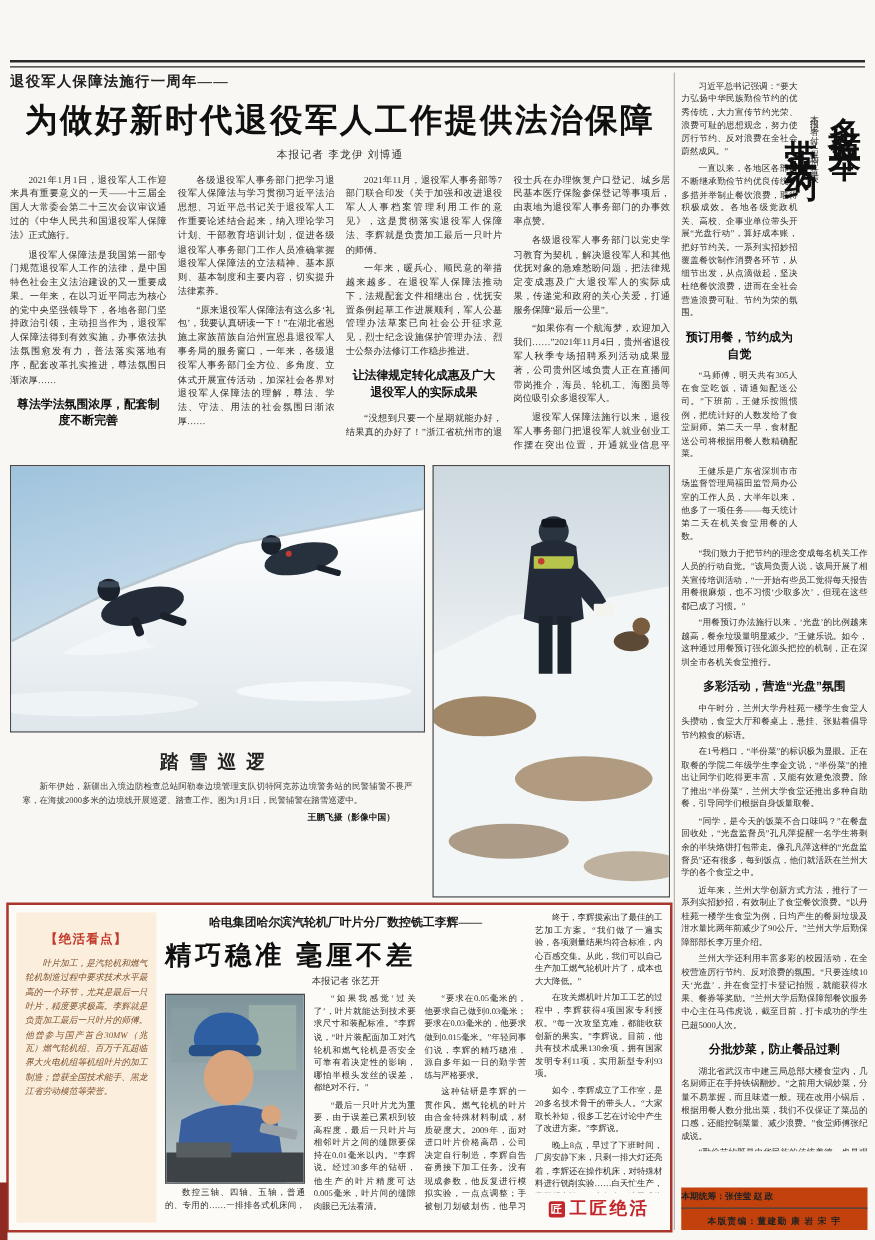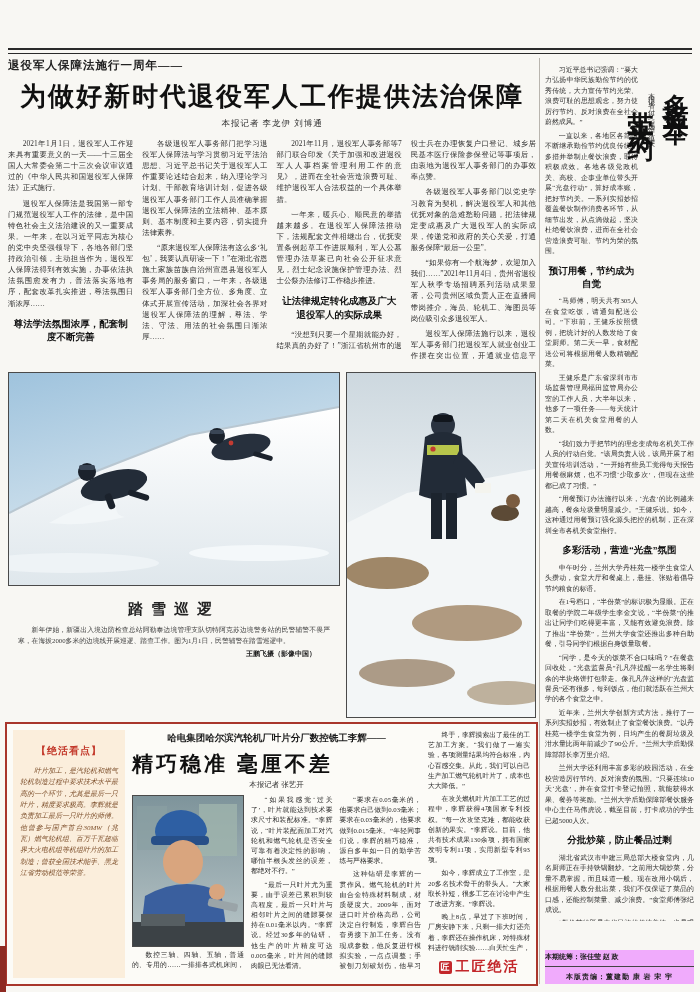--- a/index.html
+++ b/index.html
@@ -73,21 +73,21 @@
   .sb p, .sb-intro p, .sb-rest p{font-size:6.9px;line-height:1.52;text-align:justify;text-indent:2em;
       margin:0 0 3px 0;color:#2e2e2e;}
   .v-byline{writing-mode:vertical-rl;font-size:7px;letter-spacing:3px;color:#333;padding-top:22px;width:14px;flex:none;}
   .v-headline{writing-mode:vertical-rl;font-family:"Liberation Sans","DejaVu Sans",sans-serif;
               font-weight:bold;font-size:26px;color:#0f0f0f;letter-spacing:8px;width:34px;flex:none;padding-top:8px;}
   .v-headline span{display:block;}
   .vh2{margin-top:18px;}
   .sb-head{font-family:"Liberation Sans","DejaVu Sans",sans-serif;font-weight:bold;font-size:9.5px;
            text-align:center;margin:7px 2px 6px 2px;color:#111;line-height:1.4;}
   .sb-rest{margin-top:2px;}
-  .sb-footer{position:absolute;left:0;right:0;bottom:2px;background:#f0abfc;}
+  .sb-footer{position:absolute;left:0;right:0;bottom:2px;background:#c2410c;}
   .coordinator{font-size:7px;font-weight:bold;color:#222;margin:2px 0 4px 0;}
   .sb-hr{border-top:1px solid #444;margin:3px 0 5px 0;}
   .editors{text-align:center;font-size:7px;font-weight:bold;color:#222;letter-spacing:1px;padding-bottom:2px;}
   .corner-bar{position:absolute;left:0;bottom:0;width:6px;height:46px;background:#8e2a22;}
 </style>
 </head>
 <body>
 
 <div class="page">
 
@@ -96,21 +96,21 @@
   <section class="main">
     <div class="kicker">退役军人保障法施行一周年——</div>
     <h1 class="headline">为做好新时代退役军人工作提供法治保障</h1>
     <div class="byline">本报记者 李龙伊 刘博通</div>
     <div class="cols">
       <p>2021年1月1日，退役军人工作迎来具有重要意义的一天——十三届全国人大常委会第二十三次会议审议通过的《中华人民共和国退役军人保障法》正式施行。</p>
       <p>退役军人保障法是我国第一部专门规范退役军人工作的法律，是中国特色社会主义法治建设的又一重要成果。一年来，在以习近平同志为核心的党中央坚强领导下，各地各部门坚持政治引领，主动担当作为，退役军人保障法得到有效实施，办事依法执法氛围愈发有力，普法落实落地有序，配套改革扎实推进，尊法氛围日渐浓厚……</p>
       <p class="sub">尊法学法氛围浓厚，配套制度不断完善</p>
       <p>各级退役军人事务部门把学习退役军人保障法与学习贯彻习近平法治思想、习近平总书记关于退役军人工作重要论述结合起来，纳入理论学习计划、干部教育培训计划，促进各级退役军人事务部门工作人员准确掌握退役军人保障法的立法精神、基本原则、基本制度和主要内容，切实提升法律素养。</p>
       <p>“原来退役军人保障法有这么多‘礼包’，我要认真研读一下！”在湖北省恩施土家族苗族自治州宣恩县退役军人事务局的服务窗口，一年来，各级退役军人事务部门全方位、多角度、立体式开展宣传活动，加深社会各界对退役军人保障法的理解，尊法、学法、守法、用法的社会氛围日渐浓厚……</p>
-      <p>2021年11月，退役军人事务部等7部门联合印发《关于加强和改进退役军人人事档案管理利用工作的意见》，进而在全社会营造浪费可耻、维护退役军人合法权益的一个具体举措。</p>
+      <p>2021年11月，退役军人事务部等7部门联合印发《关于加强和改进退役军人人事档案管理利用工作的意见》，这是贯彻落实退役军人保障法、李辉就是负责加工最后一只叶片的师傅。</p>
       <p>一年来，暖兵心、顺民意的举措越来越多。在退役军人保障法推动下，法规配套文件相继出台，优抚安置条例起草工作进展顺利，军人公墓管理办法草案已向社会公开征求意见，烈士纪念设施保护管理办法、烈士公祭办法修订工作稳步推进。</p>
       <p class="sub">让法律规定转化成惠及广大退役军人的实际成果</p>
       <p>“没想到只要一个星期就能办好，结果真的办好了！”浙江省杭州市的退役士兵在办理恢复户口登记、城乡居民基本医疗保险参保登记等事项后，由衷地为退役军人事务部门的办事效率点赞。</p>
       <p>各级退役军人事务部门以党史学习教育为契机，解决退役军人和其他优抚对象的急难愁盼问题，把法律规定变成惠及广大退役军人的实际成果，传递党和政府的关心关爱，打通服务保障“最后一公里”。</p>
       <p>“如果你有一个航海梦，欢迎加入我们……”2021年11月4日，贵州省退役军人秋季专场招聘系列活动成果显著，公司贵州区域负责人正在直播间带岗推介，海员、轮机工、海图员等岗位吸引众多退役军人。</p>
       <p>退役军人保障法施行以来，退役军人事务部门把退役军人就业创业工作摆在突出位置，开通就业信息平台，畅通就业渠道，与多家企业签署合作协议，在各地举办专场招聘会3万余场次，还成功举办了退役军人创业创新大赛，广大退役军人就业创业热情持续高涨。</p>
 
     </div>
   </section>
 

